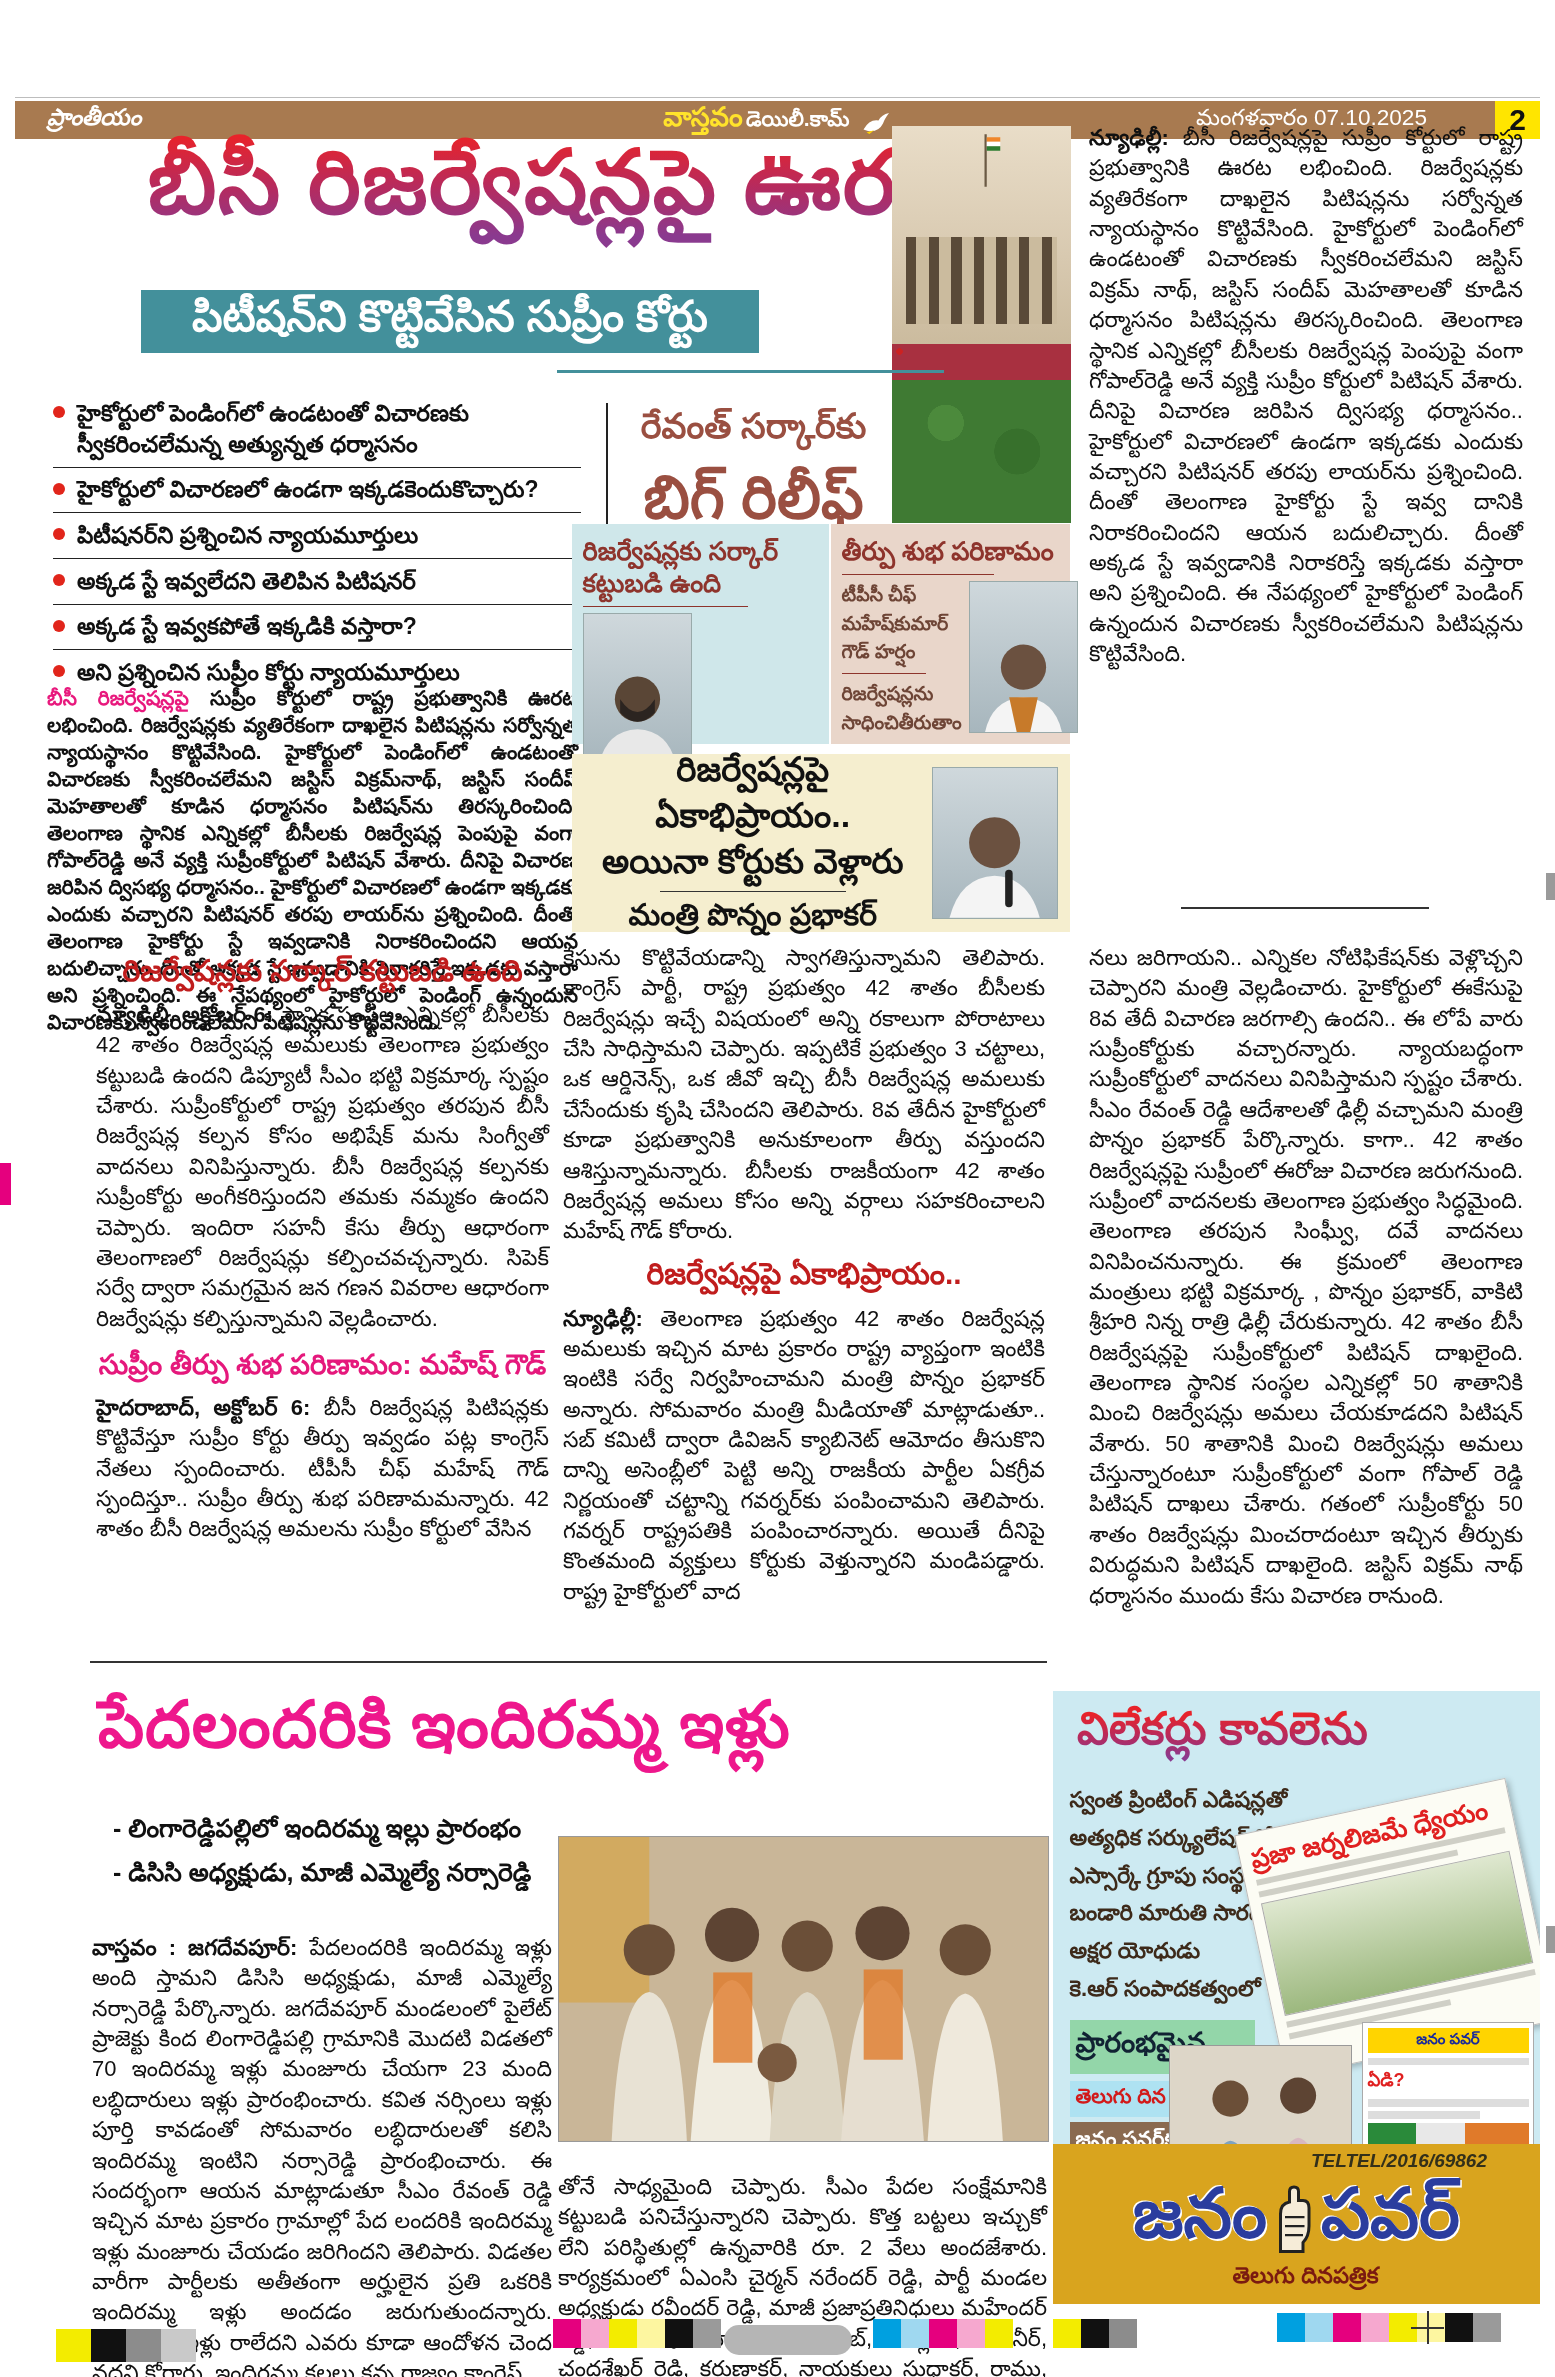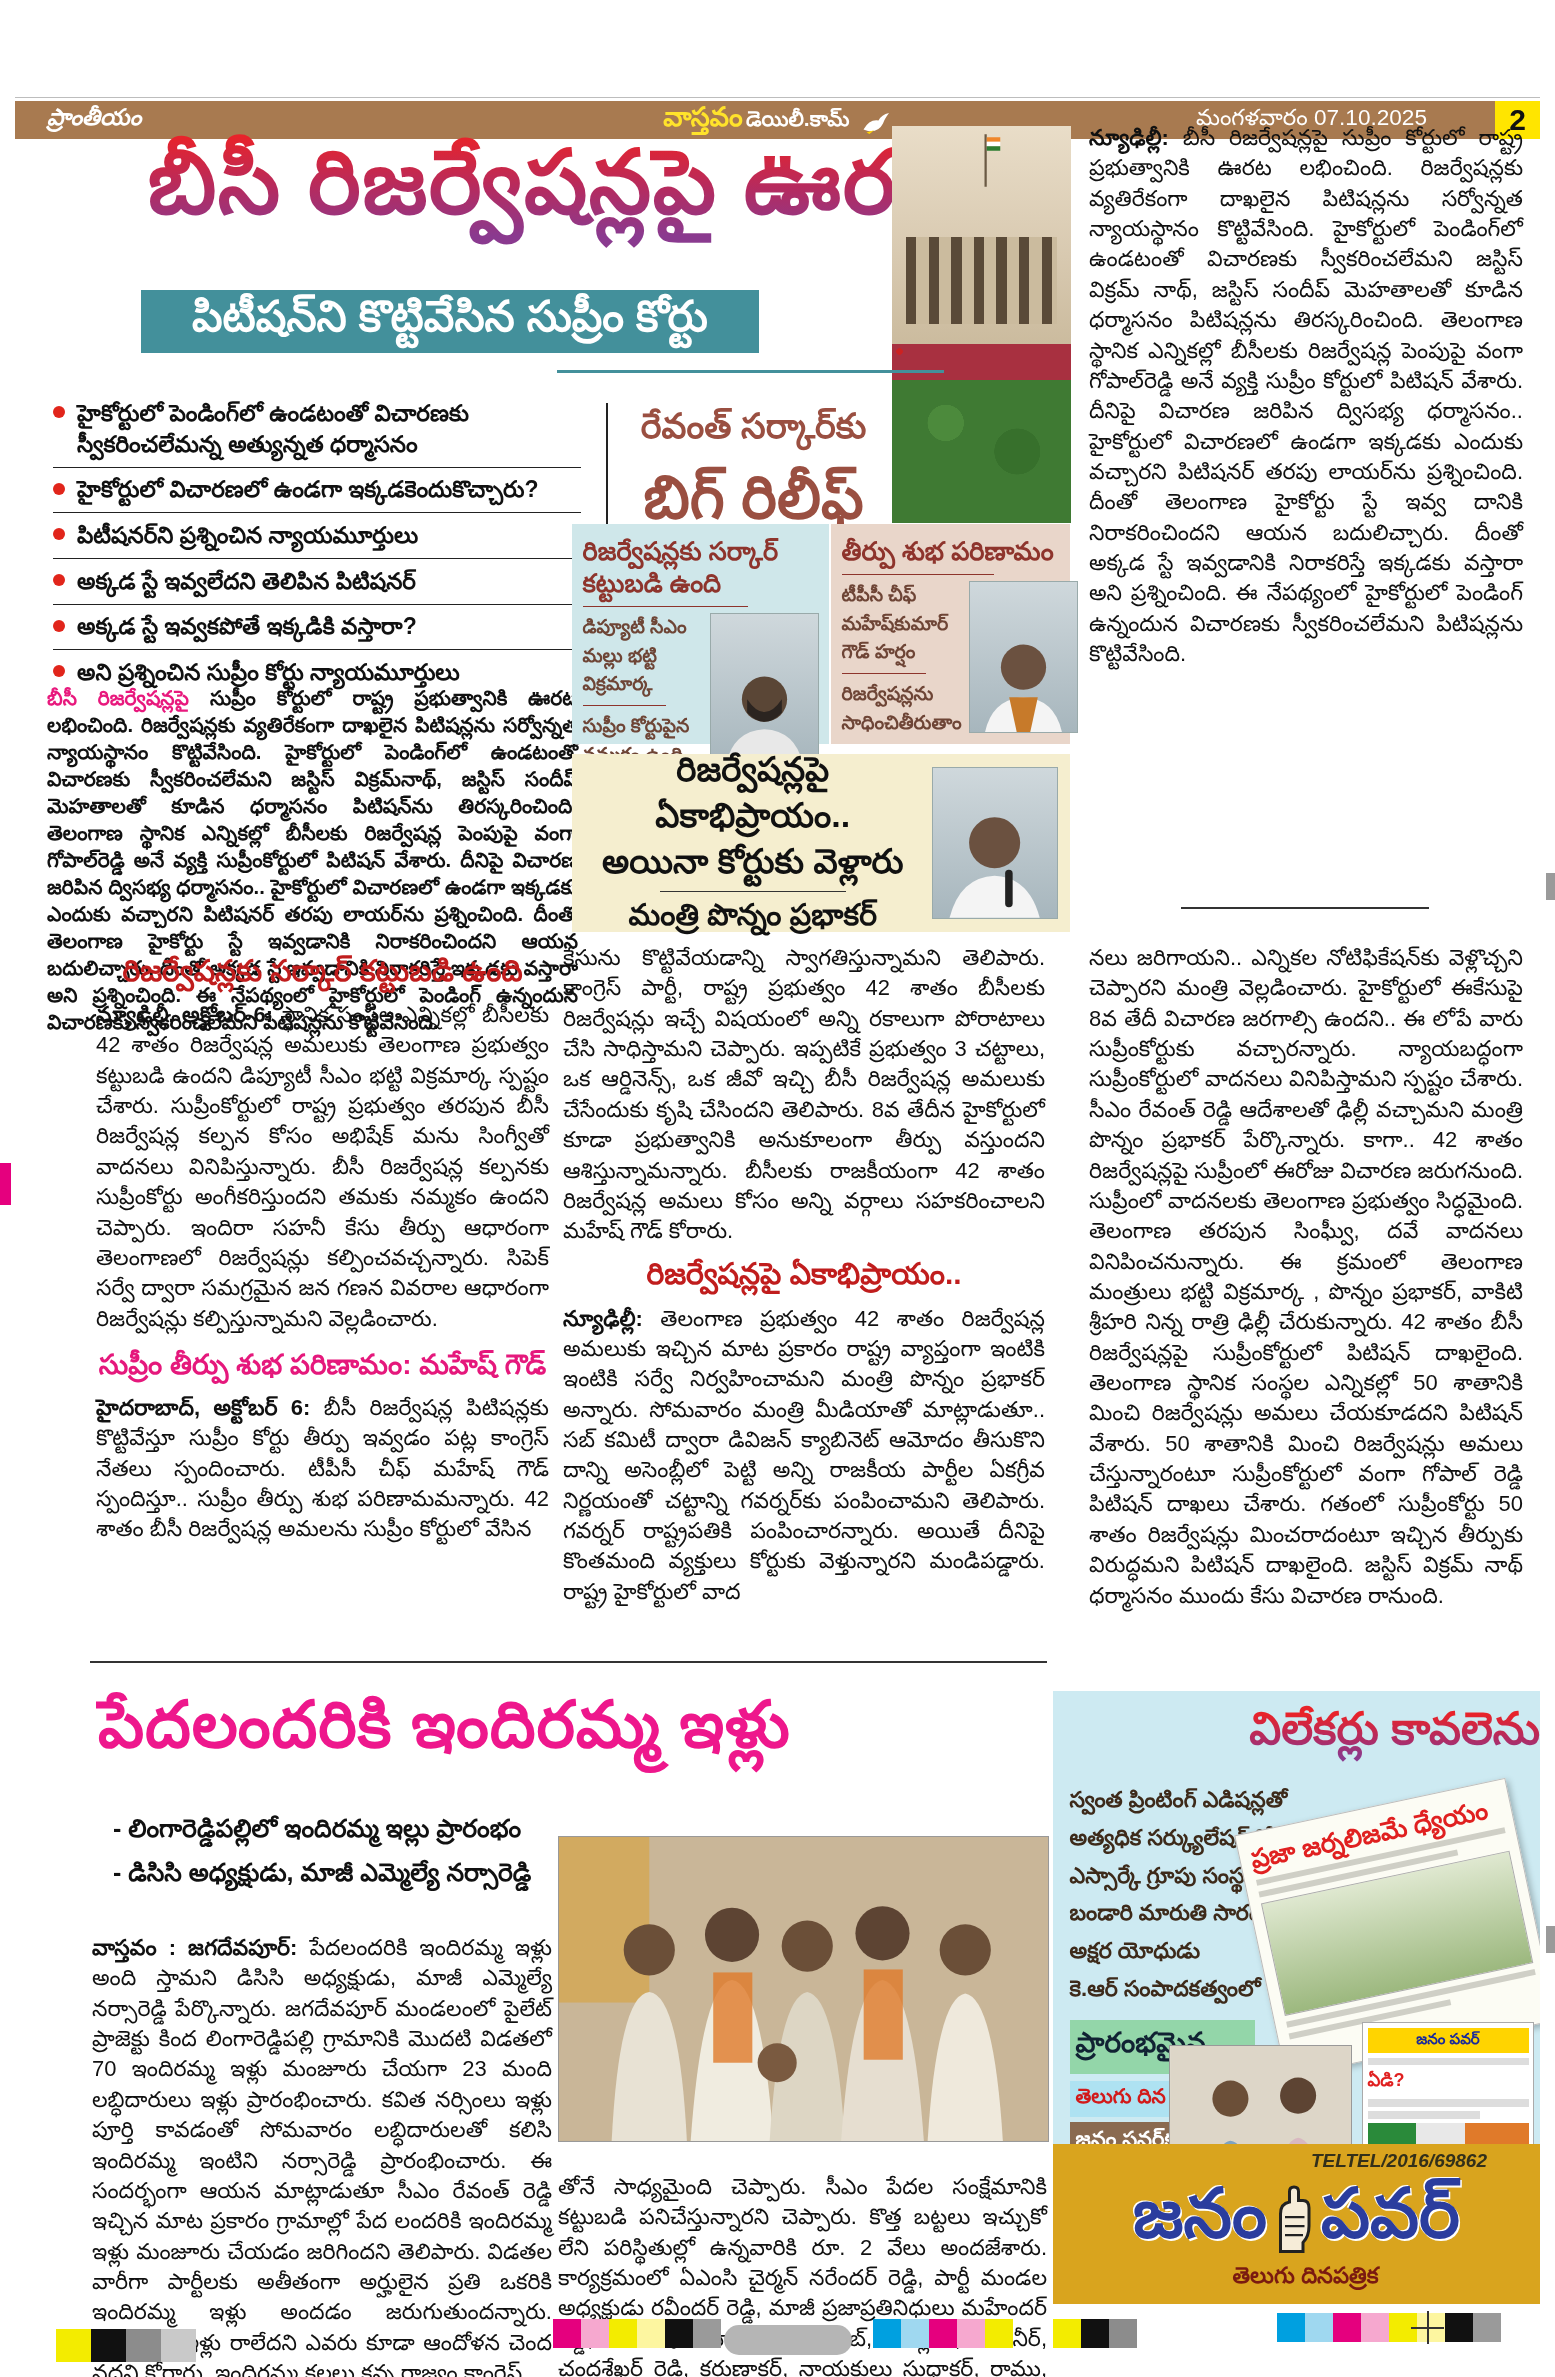--- a/index.html
+++ b/index.html
@@ -83,21 +83,21 @@
   
   #botrule{left:90px;top:1661px;width:957px;height:1.5px;background:#333;}
   #bheadline{left:98px;top:1687px;width:949px;font-size:65px;font-weight:800;color:#ee178c;letter-spacing:0.8px;}
   #bsubs{left:113px;top:1807px;width:482px;font-size:25px;font-weight:800;line-height:1.75;}
   #bleft{left:92px;top:1911px;width:460px;}
   #bmid{left:558px;top:2150px;width:489px;}
   #gphoto{left:558px;top:1836px;width:489px;height:304px;overflow:hidden;border:0.8px solid #999;
     background:linear-gradient(180deg,#cbb89a 0%,#b49a78 55%,#8a7050 100%);}
   
   #ad{left:1053px;top:1691px;width:487px;height:611px;background:#cdeaf2;overflow:hidden;}
-  #ad .title{text-align:right;font-size:45px;font-weight:900;margin-top:12px;}
+  #ad .title{text-align:left;font-size:45px;font-weight:900;margin-top:12px;padding-left:24px;}
   #ad .leftcol{position:absolute;left:16.6px;top:90px;width:248px;}
   #ad .lines{font-size:22px;font-weight:700;color:#3d2a1a;line-height:1.72;}
   #ad .greenbox{margin-top:12px;width:173px;padding:7.5px 6px;background:#93d6a9;
     font-size:28px;font-weight:800;color:#123;}
   #ad .bluestrip{margin-top:7.5px;width:196px;padding:3.8px 6px;background:#aee2f2;font-size:20.3px;font-weight:800;}
   #ad .bluestrip .r{color:#d21a1a;} #ad .bluestrip .k{color:#111;}
   #ad .brownstrip{margin-top:4.5px;width:181px;padding:5.3px 6px;background:#8a6a50;color:#fff;
     font-size:21px;font-weight:800;}
   #ad .need{margin-top:9px;font-size:22.6px;font-weight:800;color:#161616;line-height:1.55;}
   #ad .phone{margin-top:7.5px;font-size:25px;font-weight:800;color:#111;display:flex;align-items:center;gap:9px;}
@@ -207,27 +207,20 @@
     <div class="l1">రేవంత్ సర్కార్‌కు</div>
     <div class="l2">బిగ్ రిలీఫ్</div>
   </div>
 
   <p id="intro" class="abs"><span class="lead">బీసీ రిజర్వేషన్లపై</span> <span>సుప్రీం కోర్టులో రాష్ట్ర ప్రభుత్వానికి ఊరట లభించింది. రిజర్వేషన్లకు వ్యతిరేకంగా దాఖలైన పిటిషన్లను సర్వోన్నత న్యాయస్థానం కొట్టివేసింది. హైకోర్టులో పెండింగ్‌లో ఉండటంతో విచారణకు స్వీకరించలేమని జస్టిస్ విక్రమ్‌నాథ్, జస్టిస్ సందీప్ మెహతాలతో కూడిన ధర్మాసనం పిటిషన్‌ను తిరస్కరించింది. తెలంగాణ స్థానిక ఎన్నికల్లో బీసీలకు రిజర్వేషన్ల పెంపుపై వంగా గోపాల్‌రెడ్డి అనే వ్యక్తి సుప్రీంకోర్టులో పిటిషన్ వేశారు. దీనిపై విచారణ జరిపిన ద్విసభ్య ధర్మాసనం.. హైకోర్టులో విచారణలో ఉండగా ఇక్కడకు ఎందుకు వచ్చారని పిటిషనర్ తరపు లాయర్‌ను ప్రశ్నించింది. దీంతో తెలంగాణ హైకోర్టు స్టే ఇవ్వడానికి నిరాకరించిందని ఆయన బదులిచ్చారు. దీంతో అక్కడ స్టే ఇవ్వడానికి నిరాకరిస్తే ఇక్కడకు వస్తారా అని ప్రశ్నించింది. ఈ నేపథ్యంలో హైకోర్టులో పెండింగ్ ఉన్నందున విచారణకు స్వీకరించలేమని పిటిషన్లను కొట్టివేసింది.</span></p>
 
   <div id="bluebox" class="abs qbox">
     <div class="qtitle">రిజర్వేషన్లకు సర్కార్ కట్టుబడి ఉంది</div>
     <div class="qrule"></div>
     <div class="qcols">
-      <div class="qlines">
-        <div>డిప్యూటీ సీఎం</div>
-        <div>మల్లు భట్టి విక్రమార్క</div>
-        <div class="qrule"></div>
-        <div>సుప్రీం కోర్టుపైన</div>
-        <div>నమ్మకం ఉంది</div>
-      </div>
       <div class="portrait">
         <svg width="107" height="98" viewBox="0 0 142 130">
           <circle cx="71" cy="44" r="30" fill="#5a4636"></circle>
           <path d="M20 130 Q30 86 71 84 Q112 86 122 130 Z" fill="#e8e8e8"></path>
           <path d="M48 44 Q71 78 94 44 L94 62 Q71 86 48 62 Z" fill="#2b2420"></path>
         </svg>
       </div>
     </div>
   </div>
 

